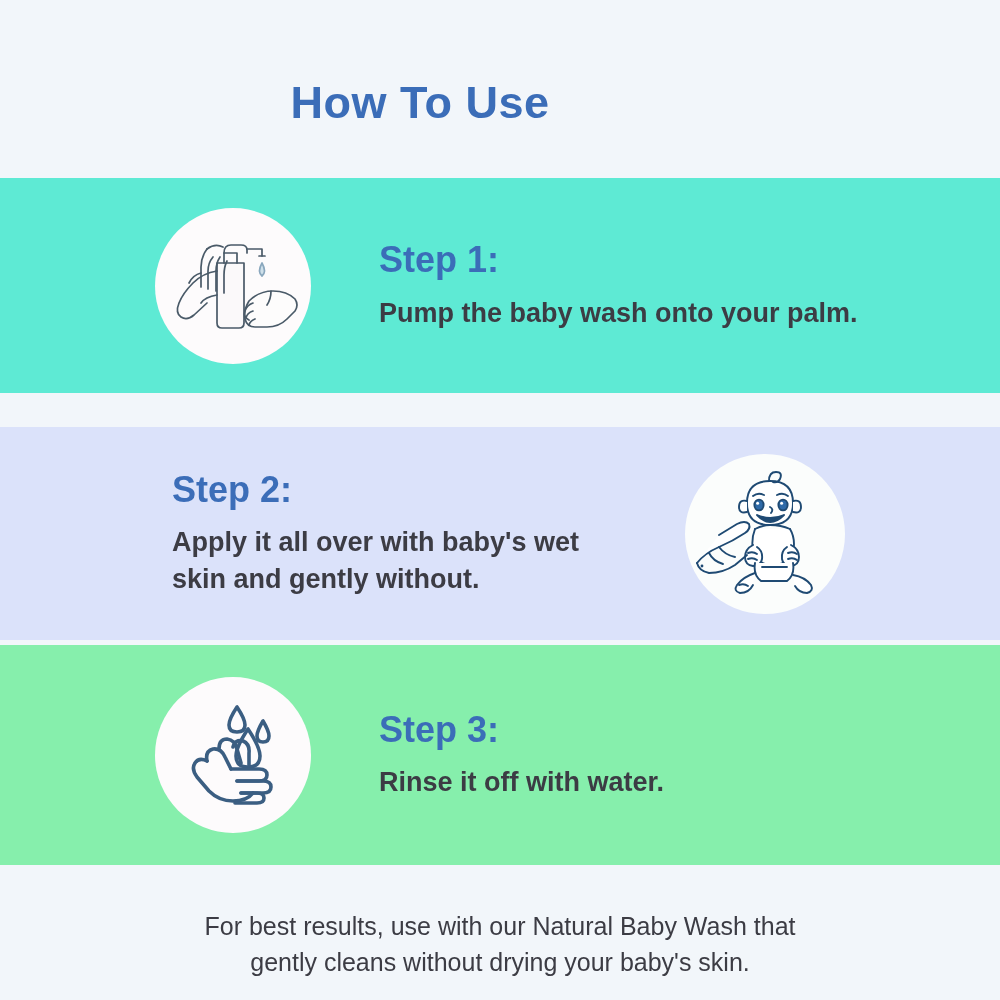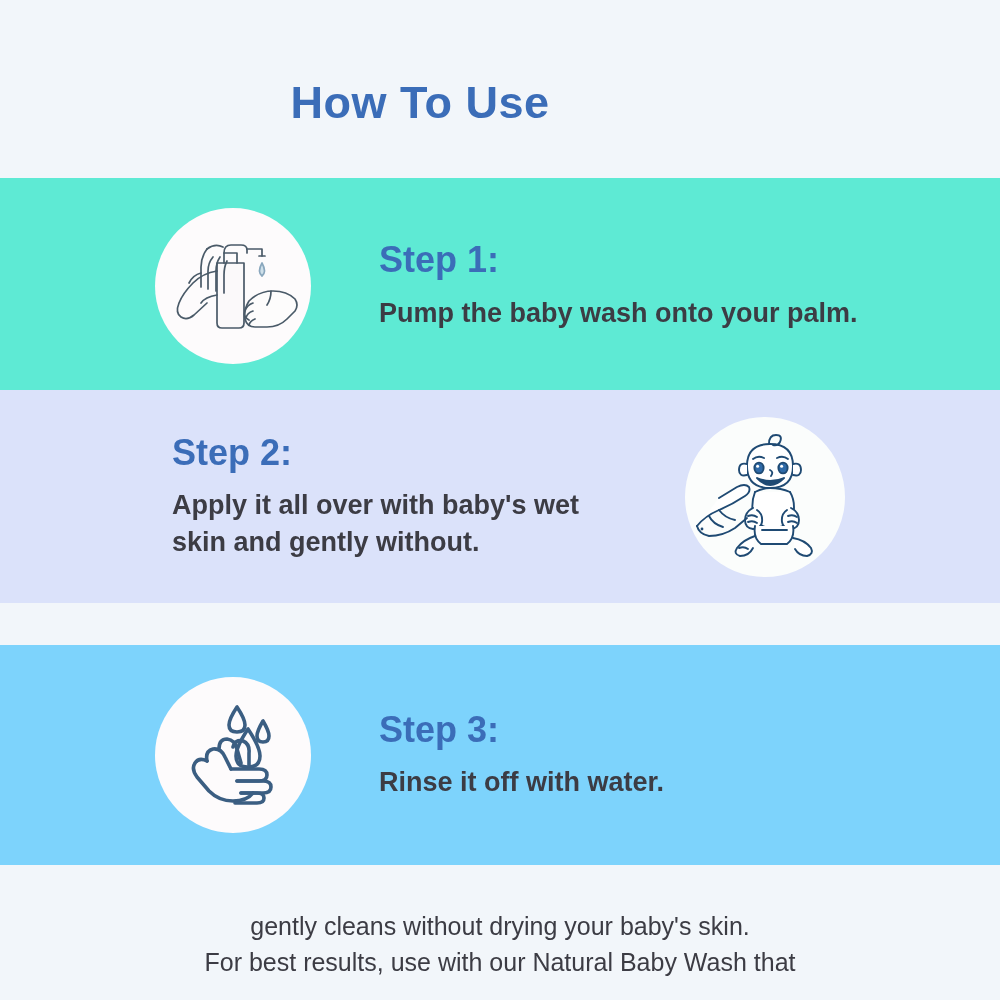--- a/index.html
+++ b/index.html
@@ -26,22 +26,22 @@
   }
 
   
   .band {
     position:absolute;
     left:0; width:1000px;
     display:flex;
     align-items:center;
   }
   .band-1 { top:178px; height:215px; background:#5eead4; }
-  .band-2 { top:390px; height:213px; background:#dbe2fa; }
-  .band-3 { top:645px; height:220px; background:#7dd3fc; }
+  .band-2 { top:427px; height:213px; background:#dbe2fa; }
+  .band-3 { top:645px; height:220px; background:#86efac; }
 
   
   .circle {
     width:156px; height:156px;
     border-radius:50%;
     background:#fdfbfc;
     flex:0 0 156px;
     display:flex; align-items:center; justify-content:center;
     position:relative;
   }
@@ -229,15 +229,15 @@
 
     <div class="step-text">
       <div class="step-head">Step 3:</div>
       <div class="step-body">Rinse it off with water.</div>
     </div>
 
   </div>
 </div>
 
 <div class="footer">
+  <div class="footer-line">For best results, use with our Natural Baby Wash that</div>
   <div class="footer-line">gently cleans without drying your baby's skin.</div>
-  <div class="footer-line">For best results, use with our Natural Baby Wash that</div>
 </div>
 
 </body></html>

